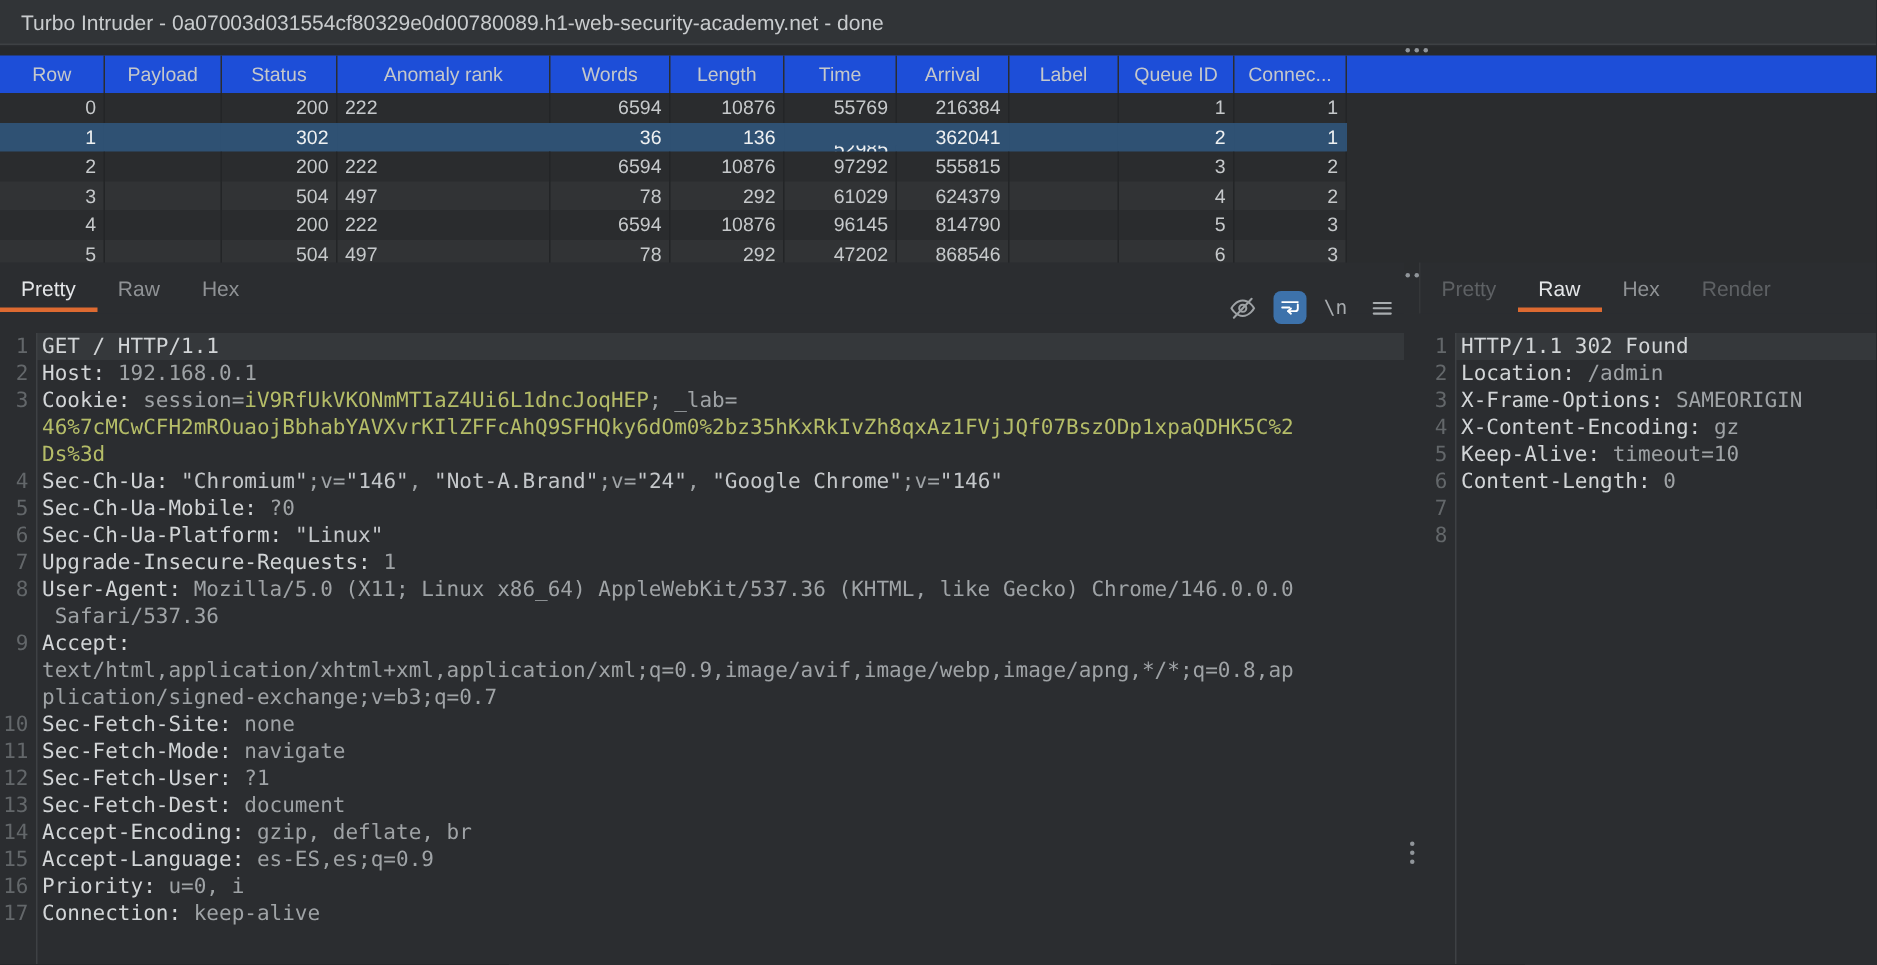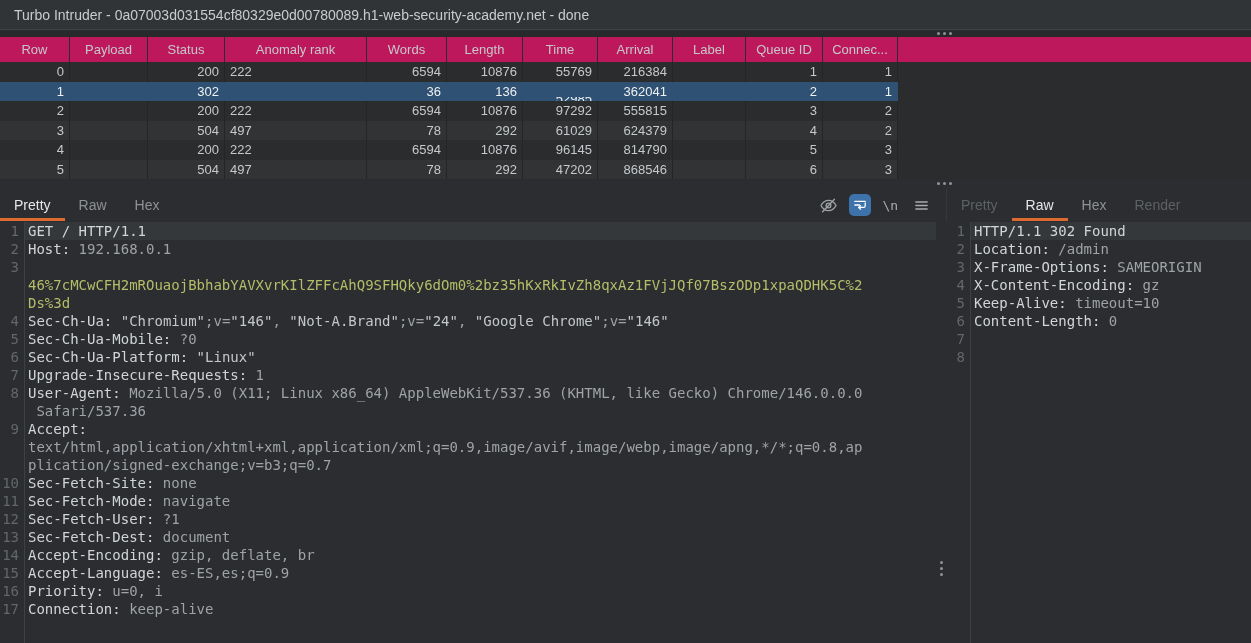--- a/index.html
+++ b/index.html
@@ -11,37 +11,37 @@
             border-bottom:1px solid #3E4144;box-sizing:border-box;display:flex;align-items:center;
             padding-left:14px;color:#C9CCCE;font-size:14px;}
   .band{position:absolute;left:0;top:31px;width:100%;height:6px;background:#27292B;}
 
   
   .dots-h{position:absolute;display:flex;gap:3px;}
   .dots-v{position:absolute;display:flex;flex-direction:column;gap:3px;}
   .dot{width:3px;height:3px;border-radius:50%;background:#90959A;}
 
   
-  .thead{position:absolute;left:0;top:37px;width:100%;height:25px;background:#be185d;display:flex;}
+  .thead{position:absolute;left:0;top:37px;width:100%;height:25px;background:#1d4ed8;display:flex;}
   .th{box-sizing:border-box;height:100%;border-right:1px solid #2B2D30;color:#C5C8CB;font-size:13px;
       display:flex;align-items:center;justify-content:center;overflow:hidden;white-space:nowrap;}
   .tbody{position:absolute;left:0;top:62px;width:100%;height:118px;background:#2A2C2E;overflow:hidden;}
   .trow{display:flex;height:19.5px;width:898px;box-sizing:border-box;}
   .trow.alt{background:#313335;}
   .trow.selected{background:#2F5173;}
   .td{box-sizing:border-box;font-size:13px;color:#C6C9CB;display:flex;align-items:center;
       border-right:1px solid #232527;padding:0 5px;overflow:hidden;white-space:nowrap;}
   .trow.selected .td{color:#EEF0F1;border-right-color:#2F5173;}
   .td.right{justify-content:flex-end;}
 
   
   .hsplit{position:absolute;left:0;top:180px;width:100%;height:8px;background:#2B2D30;}
 
   
-  .tabbar{position:absolute;top:188px;height:34px;display:flex;align-items:stretch;background:#2B2D30;}
+  .tabbar{position:absolute;top:175px;height:34px;display:flex;align-items:stretch;background:#2B2D30;}
   .tabbar.left{left:0;width:936px;}
   .tabbar.right{left:946px;width:305px;border-left:1px solid #353739;box-sizing:border-box;}
   .tab{padding:0 14px;display:flex;align-items:center;font-size:14px;color:#8F9295;position:relative;}
   .tab.selected{color:#E4E6E8;}
   .tab.selected::after{content:"";position:absolute;left:0;right:0;bottom:1px;height:3px;background:#DD6A31;}
   .tab.disabled{color:#5E6164;}
 
   
   .toolbar{position:absolute;top:188px;left:818px;width:118px;height:34px;display:flex;
            align-items:center;justify-content:flex-end;gap:9px;padding-right:4px;box-sizing:border-box;}
@@ -216,21 +216,21 @@
   <div class="tabbar right" id="resp-tabs">
       <div class="tab disabled">Pretty</div>
       <div class="tab selected">Raw</div>
       <div class="tab">Hex</div>
       <div class="tab disabled">Render</div>
     </div>
 
   <div class="editor left" id="req-editor">
       <div class="eline hl"><span class="gut">1</span><span class="code"><span class="c-p">GET / HTTP/1.1</span></span></div>
       <div class="eline"><span class="gut">2</span><span class="code"><span class="c-n">Host:</span><span class="c-v"> 192.168.0.1</span></span></div>
-      <div class="eline"><span class="gut">3</span></div>
+      <div class="eline"><span class="gut">3</span><span class="code"><span class="c-n">Cookie:</span><span class="c-v"> session=</span><span class="c-g">iV9RfUkVKONmMTIaZ4Ui6L1dncJoqHEP</span><span class="c-v">; _lab=</span></span></div>
       <div class="eline"><span class="gut"></span><span class="code"><span class="c-g">46%7cMCwCFH2mROuaojBbhabYAVXvrKIlZFFcAhQ9SFHQky6dOm0%2bz35hKxRkIvZh8qxAz1FVjJQf07BszODp1xpaQDHK5C%2</span></span></div>
       <div class="eline"><span class="gut"></span><span class="code"><span class="c-g">Ds%3d</span></span></div>
       <div class="eline"><span class="gut">4</span><span class="code"><span class="c-n">Sec-Ch-Ua:</span><span class="c-v"> </span><span class="c-s">"Chromium"</span><span class="c-v">;v=</span><span class="c-s">"146"</span><span class="c-v">, </span><span class="c-s">"Not-A.Brand"</span><span class="c-v">;v=</span><span class="c-s">"24"</span><span class="c-v">, </span><span class="c-s">"Google Chrome"</span><span class="c-v">;v=</span><span class="c-s">"146"</span></span></div>
       <div class="eline"><span class="gut">5</span><span class="code"><span class="c-n">Sec-Ch-Ua-Mobile:</span><span class="c-v"> ?0</span></span></div>
       <div class="eline"><span class="gut">6</span><span class="code"><span class="c-n">Sec-Ch-Ua-Platform:</span><span class="c-v"> </span><span class="c-s">"Linux"</span></span></div>
       <div class="eline"><span class="gut">7</span><span class="code"><span class="c-n">Upgrade-Insecure-Requests:</span><span class="c-v"> 1</span></span></div>
       <div class="eline"><span class="gut">8</span><span class="code"><span class="c-n">User-Agent:</span><span class="c-v"> Mozilla/5.0 (X11; Linux x86_64) AppleWebKit/537.36 (KHTML, like Gecko) Chrome/146.0.0.0</span></span></div>
       <div class="eline"><span class="gut"></span><span class="code"><span class="c-v"> Safari/537.36</span></span></div>
       <div class="eline"><span class="gut">9</span><span class="code"><span class="c-n">Accept:</span></span></div>
       <div class="eline"><span class="gut"></span><span class="code"><span class="c-v">text/html,application/xhtml+xml,application/xml;q=0.9,image/avif,image/webp,image/apng,*/*;q=0.8,ap</span></span></div>

